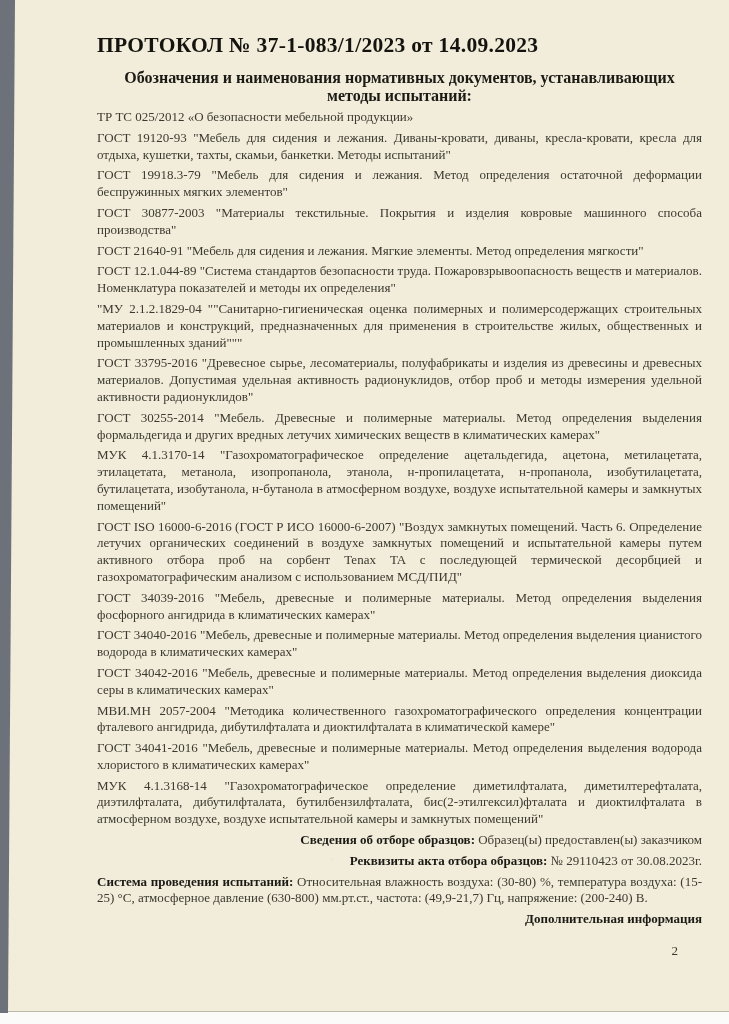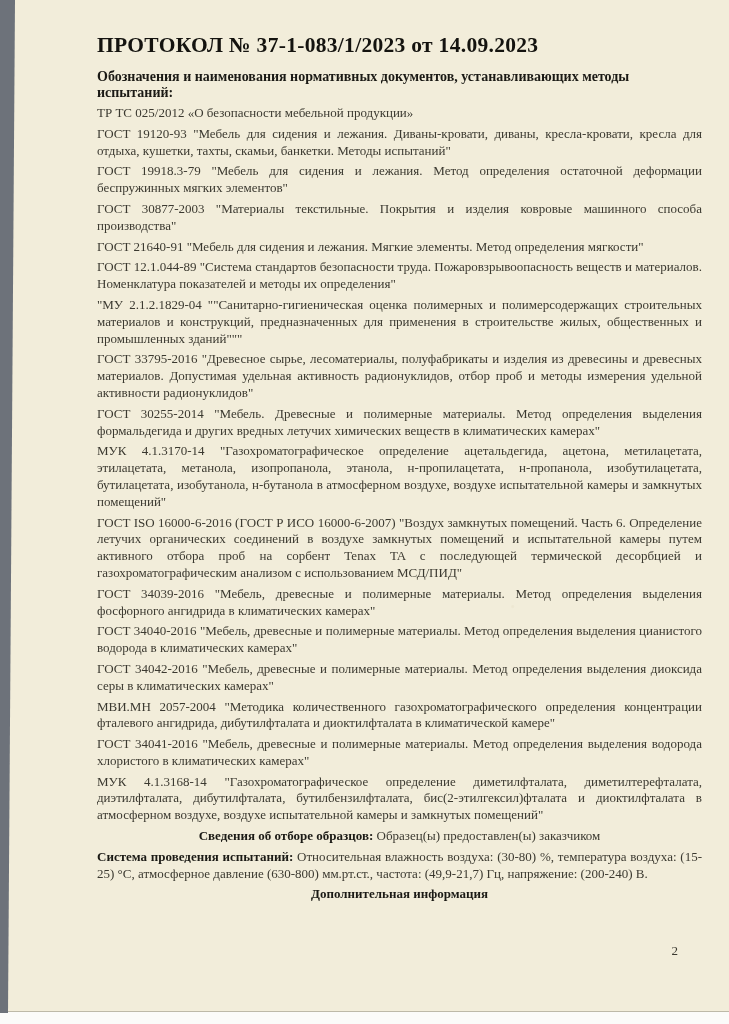--- a/index.html
+++ b/index.html
@@ -45,32 +45,33 @@
   .title {
     margin: 0 0 11px 0;
     font-size: 21.5px;
     font-weight: bold;
     color: #14130f;
     letter-spacing: 0.3px;
     white-space: nowrap;
   }
   .subtitle {
     margin: 0;
-    font-size: 14px;
+    font-size: 16px;
     font-weight: bold;
     color: #1b1a15;
+    text-align: center;
   }
   .doc-list p, .field-list p {
     margin: 4px 0 0 0;
     font-size: 13px;
     line-height: 16.8px;
     text-align: justify;
     color: #3b3930;
   }
-  .field-list p { text-align: center; }
+  .field-list p { text-align: right; }
   .field-list .lbl {
     font-weight: bold;
     color: #1b1a15;
   }
   .field-list p.conditions { text-align: justify; }
   .page-number {
     position: absolute;
     right: 51px;
     bottom: 52px;
     font-size: 13px;
@@ -99,18 +100,19 @@
         <p>ГОСТ ISO 16000-6-2016 (ГОСТ Р ИСО 16000-6-2007) "Воздух замкнутых помещений. Часть 6. Определение летучих органических соединений в воздухе замкнутых помещений и испытательной камеры путем активного отбора проб на сорбент Tenax TA с последующей термической десорбцией и газохроматографическим анализом с использованием МСД/ПИД"</p>
         <p>ГОСТ 34039-2016 "Мебель, древесные и полимерные материалы. Метод определения выделения фосфорного ангидрида в климатических камерах"</p>
         <p>ГОСТ 34040-2016 "Мебель, древесные и полимерные материалы. Метод определения выделения цианистого водорода в климатических камерах"</p>
         <p>ГОСТ 34042-2016 "Мебель, древесные и полимерные материалы. Метод определения выделения диоксида серы в климатических камерах"</p>
         <p>МВИ.МН 2057-2004 "Методика количественного газохроматографического определения концентрации фталевого ангидрида, дибутилфталата и диоктилфталата в климатической камере"</p>
         <p>ГОСТ 34041-2016 "Мебель, древесные и полимерные материалы. Метод определения выделения водорода хлористого в климатических камерах"</p>
         <p>МУК 4.1.3168-14 "Газохроматографическое определение диметилфталата, диметилтерефталата, диэтилфталата, дибутилфталата, бутилбензилфталата, бис(2-этилгексил)фталата и диоктилфталата в атмосферном воздухе, воздухе испытательной камеры и замкнутых помещений"</p>
       </div>
     <div class="field-list" id="field-list">
         <p><span class="lbl">Сведения об отборе образцов:</span><span> Образец(ы) предоставлен(ы) заказчиком</span></p>
+        <p><span class="lbl">Реквизиты акта отбора образцов:</span><span> № 29110423 от 30.08.2023г.</span></p>
         <p class="conditions"><span class="lbl">Система проведения испытаний:</span><span> Относительная влажность воздуха: (30-80) %, температура воздуха: (15-25) °С, атмосферное давление (630-800) мм.рт.ст., частота: (49,9-21,7) Гц, напряжение: (200-240) В.</span></p>
         <p><span class="lbl">Дополнительная информация</span></p>
       </div>
     <div class="page-number">2</div>
   </div>
 </div>
 
 </body></html>

